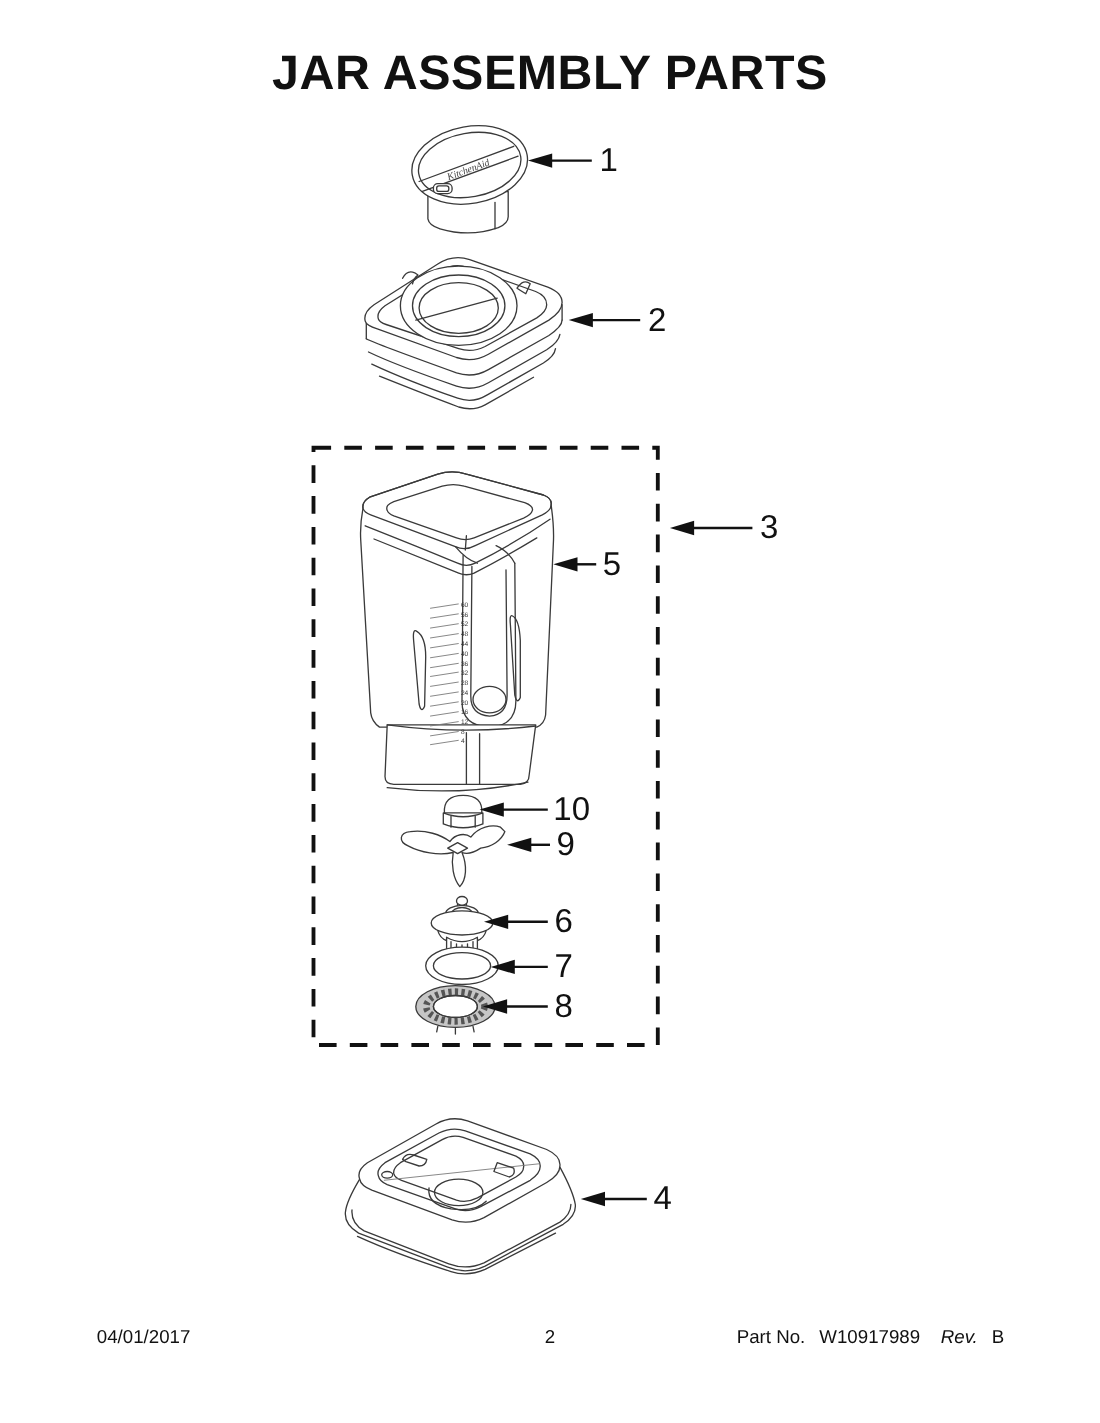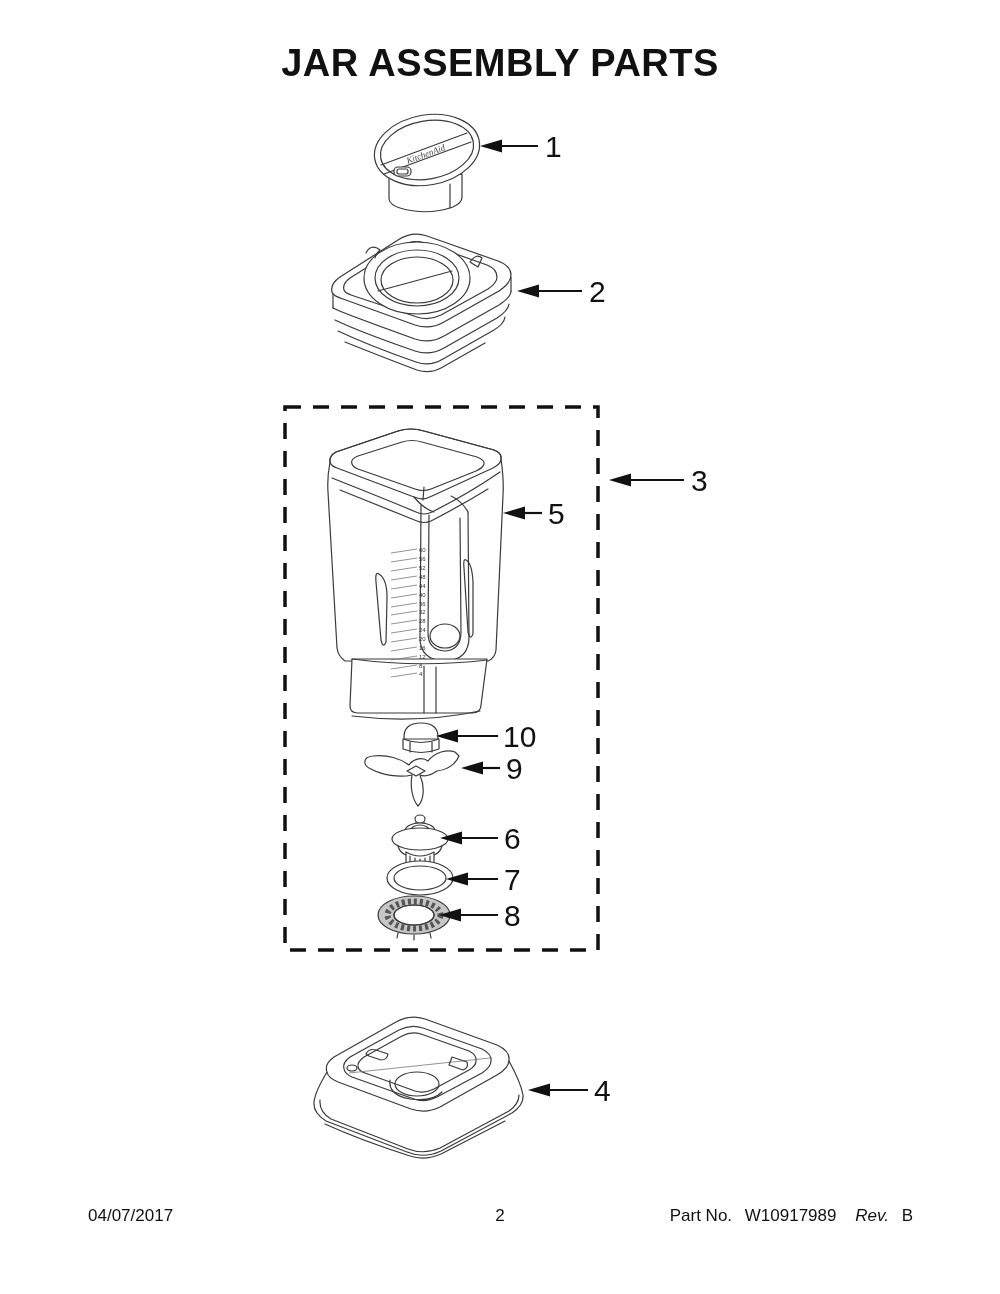--- a/index.html
+++ b/index.html
@@ -2,21 +2,21 @@
 <html><head>
 <meta charset="utf-8">
 <style>
   html,body { margin:0; padding:0; background:#ffffff; }
   .page {
     position:relative; width:1000px; height:1294px; background:#ffffff;
     font-family:"Liberation Sans", sans-serif; color:#1a1a1a; overflow:hidden;
   }
   .title {
     position:absolute; top:42px; left:0; width:1000px; text-align:center;
-    font-size:38px; font-weight:bold; letter-spacing:0.5px; color:#111;
+    font-size:44px; font-weight:bold; letter-spacing:0.5px; color:#111;
   }
   svg.diagram { position:absolute; left:0; top:0; }
   .footer { position:absolute; top:1206px; left:0; width:1000px; font-size:17px; color:#111; }
   .footer .date { position:absolute; left:88px; top:0; }
   .footer .pagenum { position:absolute; left:0; width:1000px; text-align:center; top:0; }
   .footer .partinfo { position:absolute; right:87px; top:0; white-space:nowrap; }
   .footer .partinfo span { display:inline-block; }
   .footer .gap-s { margin-left:8px; }
   .footer .gap-m { margin-left:14px;font-style:italic; }
   
@@ -201,21 +201,21 @@
       <ellipse class="ln" cx="352" cy="1068" rx="5" ry="3"></ellipse>
     </g>
     <g>
       <line class="arrow-line" x1="546" y1="1090" x2="588" y2="1090"></line>
       <polygon class="arrow-head" points="528,1090 550,1083.5 550,1096.5"></polygon>
       <text class="callout-text" x="594" y="1090" dominant-baseline="central">4</text>
     </g>
   </svg>
 
   <div class="footer">
-    <span class="date">04/07/2017</span>
+    <span class="date">04/01/2017</span>
     <span class="pagenum">2</span>
     <span class="partinfo">
       <span>Part No.</span>
       <span class="gap-s">W10917989</span>
       <span class="gap-m">Rev.</span>
       <span class="gap-s">B</span>
     </span>
   </div>
 
 </div>

